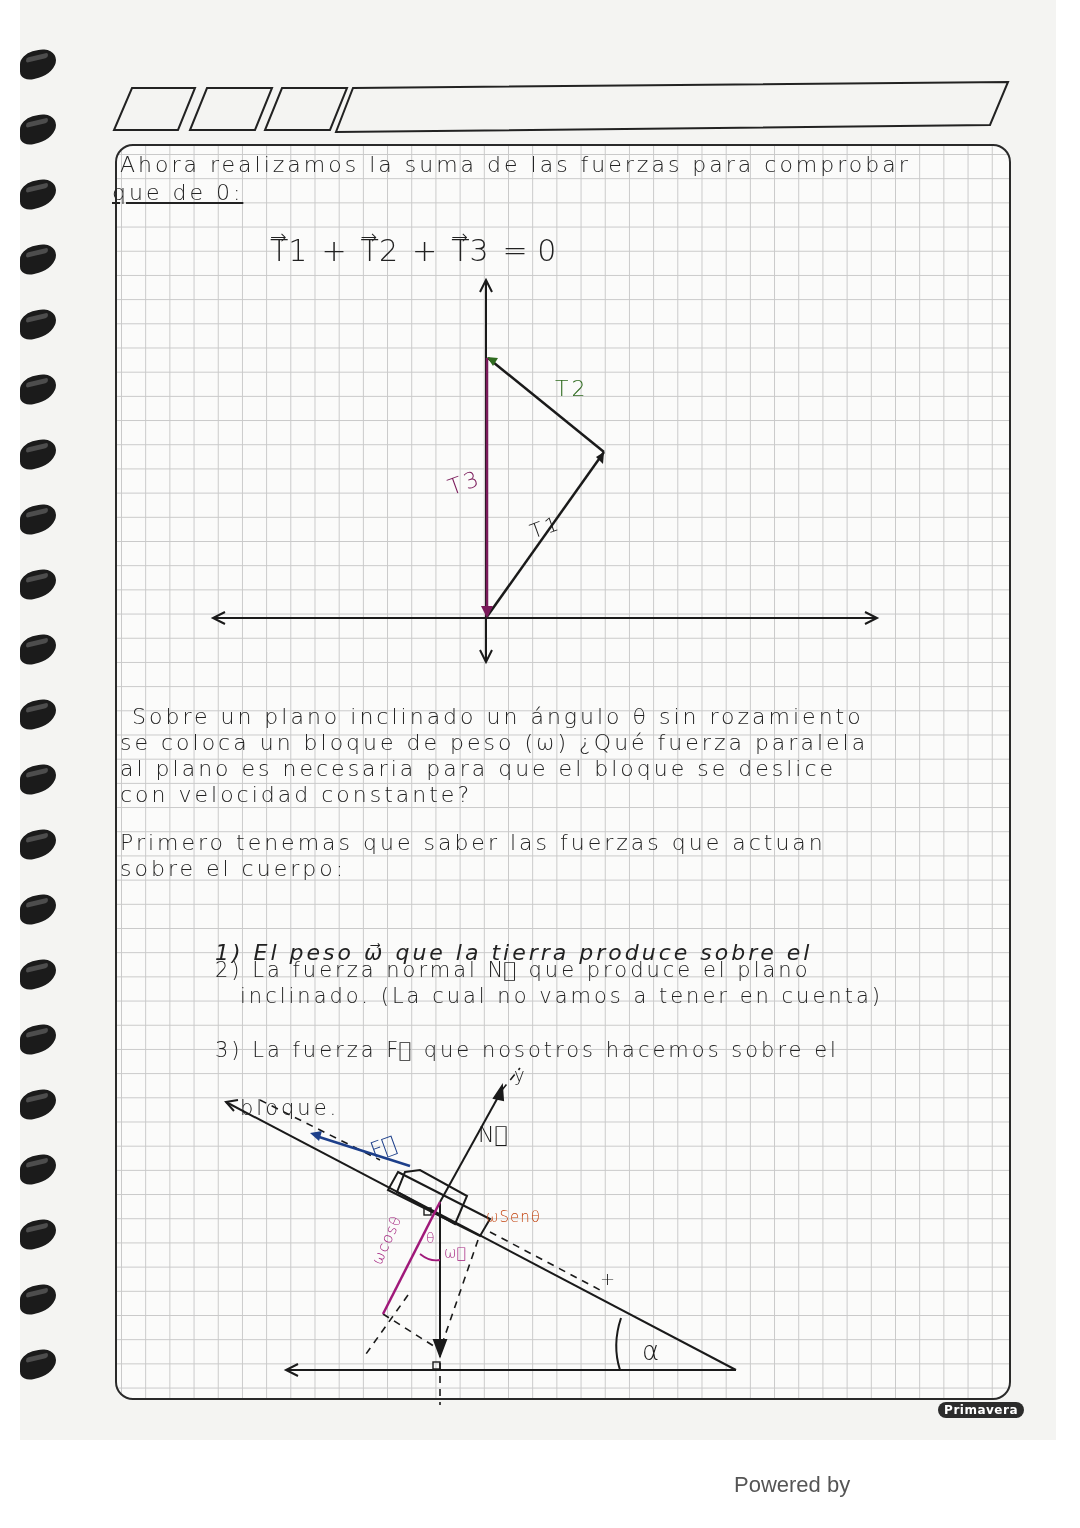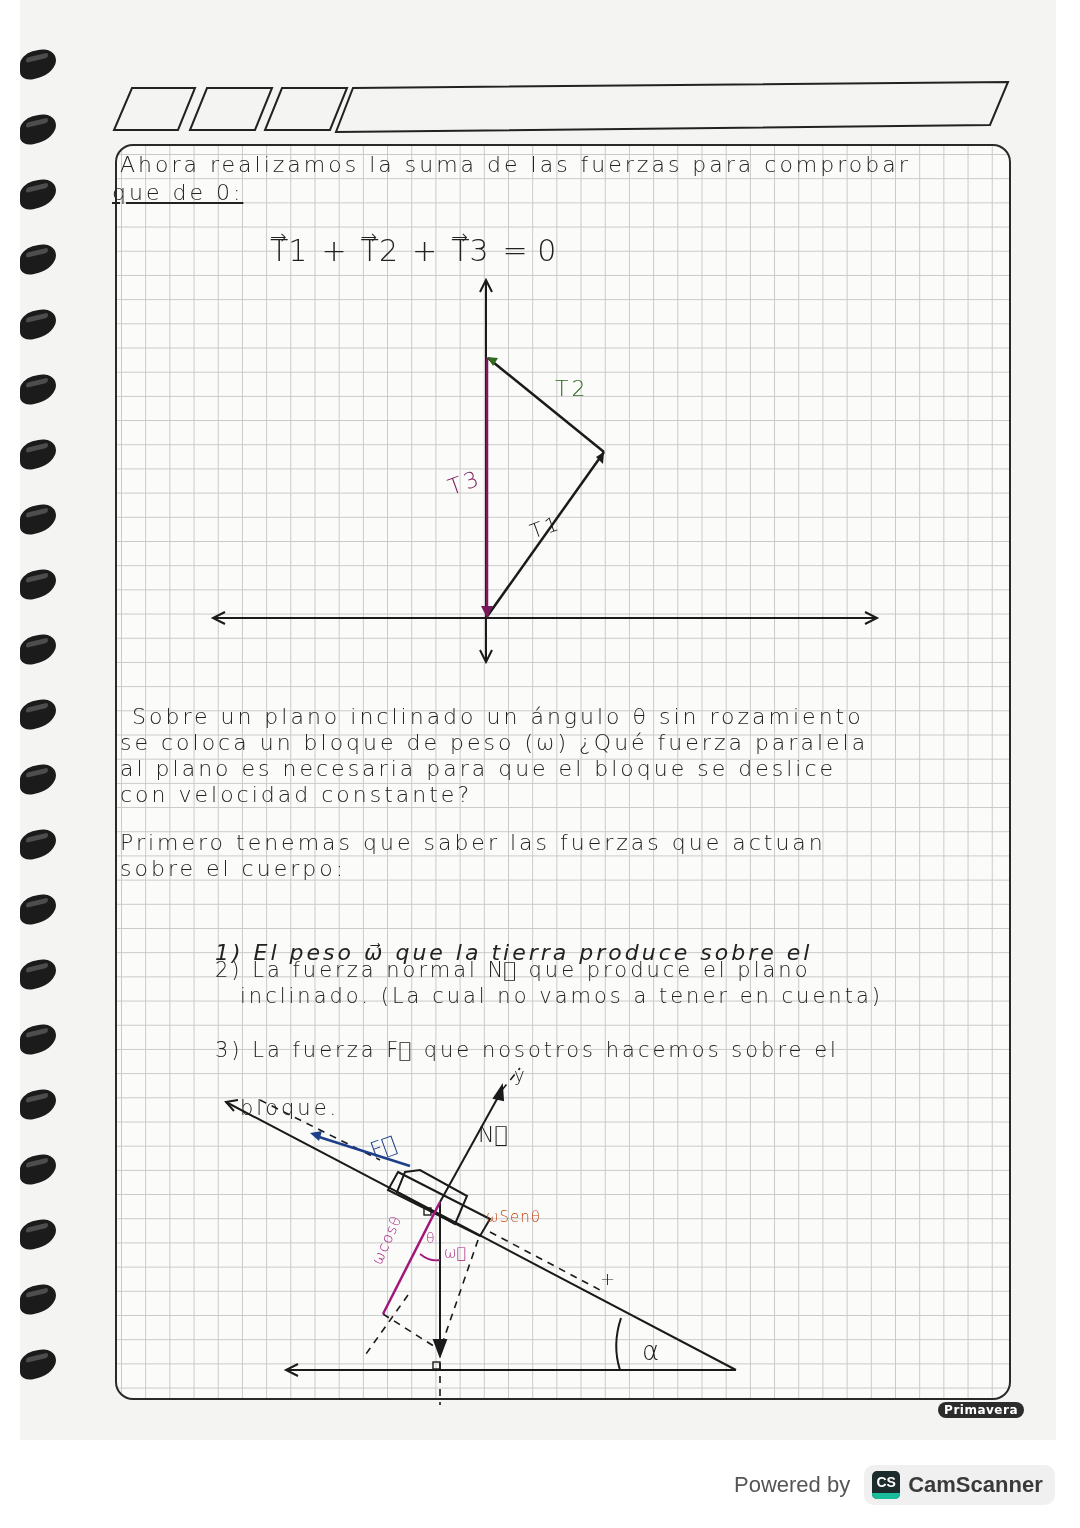--- a/index.html
+++ b/index.html
@@ -168,19 +168,13 @@
 <div class="hw" style="left:486px;top:1208px;font-size:15px;color:#c2410c;letter-spacing:1px;">ωSenθ</div>
 <div class="hw" style="left:368px;top:1260px;font-size:15px;color:#a0197a;letter-spacing:1px;transform:rotate(-66deg);transform-origin:left top;">ωcosθ</div>
 <div class="hw" style="left:426px;top:1230px;font-size:14px;color:#a0197a;">θ</div>
 <div class="hw" style="left:444px;top:1244px;font-size:15px;color:#a0197a;">ω⃗</div>
 <div class="hw" style="left:642px;top:1336px;font-size:26px;color:#1a1a1a;">α</div>
 
 <div class="brand">Primavera</div>
 
 <div class="footer">
   <span class="powered">Powered by</span>
-  <div class="cs-pill">
-    <div class="cs-logo">
-        <span style="position:relative;top:-3px;z-index:1;">CS</span>
-      </div>
-    <span class="cs-name">CamScanner</span>
-  </div>
 </div>
 
 </body></html>

